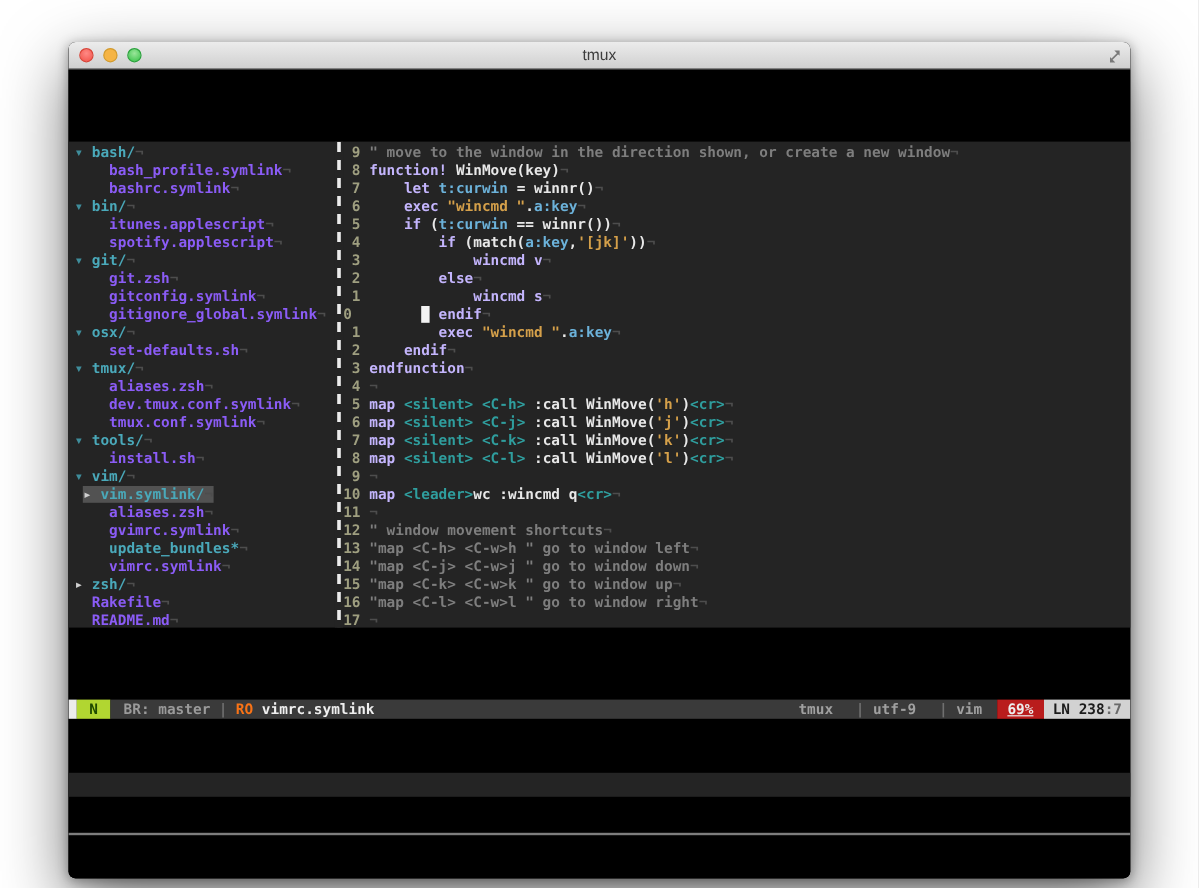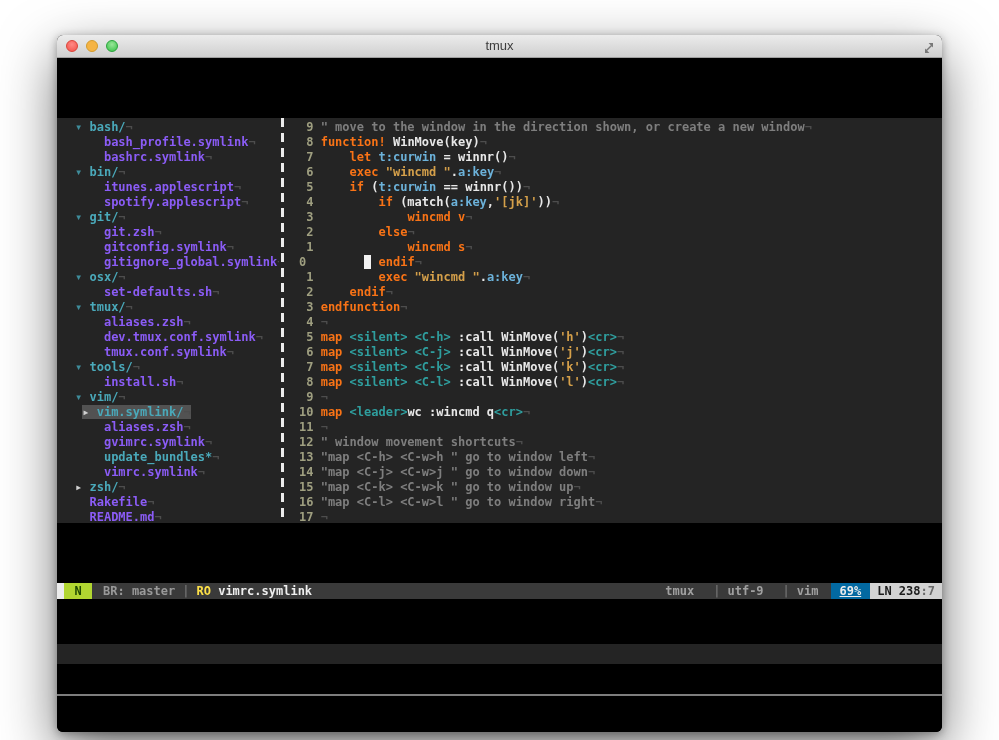--- a/index.html
+++ b/index.html
@@ -18,44 +18,44 @@
   .resize{position:absolute;right:7px;top:5px;width:12px;height:12px;}
   
   .term{position:absolute;top:23px;left:0;right:0;bottom:0;background:#000;
     font-family:"DejaVu Sans Mono","DejaVu Sans",monospace;font-size:12px;line-height:15px;
     font-weight:bold;white-space:pre;}
   .vimrow{display:flex;height:405px;background:#242424;}
   .tree-pane{width:222px;overflow:hidden;padding:2px 0 0 5px;box-sizing:border-box;}
   .vsplit{width:7px;background:#242424;display:flex;justify-content:center;}
   .vsplit i{display:block;width:3px;background:repeating-linear-gradient(to bottom,#ececec 0 9px,#242424 9px 15px);}
   .code-pane{flex:1;overflow:hidden;padding-top:2px;}
-  .trow,.crow,.grow{height:15px;overflow:hidden;margin-left:13px;}
+  .trow,.crow,.grow{height:15px;overflow:hidden;}
   
   .n-dir{color:#4aa9ba;} .n-file{color:#8b5cf6;} .n-exec{color:#4aa9ba;}
   .aro{color:#3f8d9b;} .arc{color:#d0d0d0;}
   .eol{color:#4d4d4d;}
   .tsel{background:#525252;}
   
   .ln{color:#9f9f80;display:inline-block;width:3ch;}
-  .ck{color:#f97316;} .ci{color:#6cb2da;} .cs{color:#d5a04a;} .ct{color:#2f9e9e;}
+  .ck{color:#c4b5fd;} .ci{color:#6cb2da;} .cs{color:#d5a04a;} .ct{color:#2f9e9e;}
   .cw{color:#e8e8e8;} .cc{color:#7e7e7e;}
   .cursor{background:#f2f2f2;color:#242424;}
   
   .statusline{display:flex;height:16px;line-height:16px;}
   .st-tree{width:222px;background:#1a5a20;color:#55d33a;padding-left:5px;box-sizing:border-box;overflow:hidden;}
   .st-div{width:7px;background:#ececec;}
   .st-mode{width:28px;background:#b1d631;color:#1f4a00;text-align:center;}
   .st-main{flex:1;background:#3a3a3a;color:#9a9a9a;display:flex;overflow:hidden;text-align:right;}
   .st-main .lead{padding-left:11px;}
   .st-sep{color:#6f6f6f;padding:0 7px;}
-  .st-ro{color:#fde047;}
+  .st-ro{color:#f97316;}
   .st-file{color:#efefef;}
   .st-spacer{flex:1;}
   .st-right{color:#a0a0a0;padding-right:12px;}
-  .st-pct{background:#0369a1;color:#ececec;padding:0 9px;text-decoration:underline;}
+  .st-pct{background:#b91c1c;color:#ececec;padding:0 9px;text-decoration:underline;}
   .st-lnbox{background:#d2d2d2;color:#1c1c1c;padding:0 7px;text-align:center;}
   .st-col{color:#6a6a6a;}
   .cmdline{height:20px;background:#242424;}
   .hdiv{height:2px;background:#7d7d7d;}
   .blackfill{background:#000;flex:1;}
 </style>
 </head>
 <body>
 
 <div class="page">

